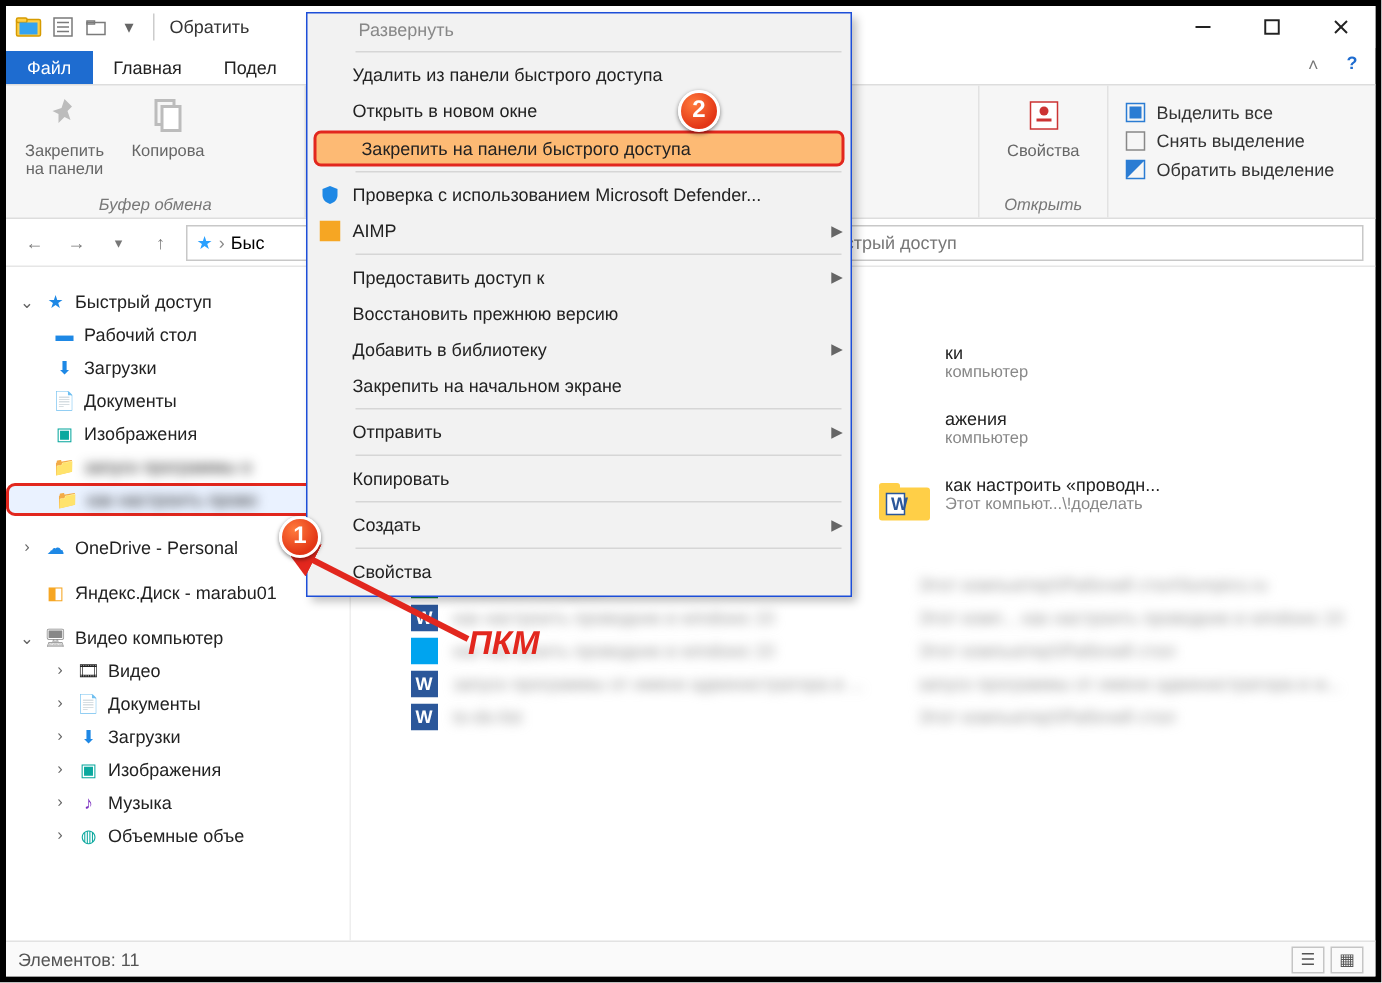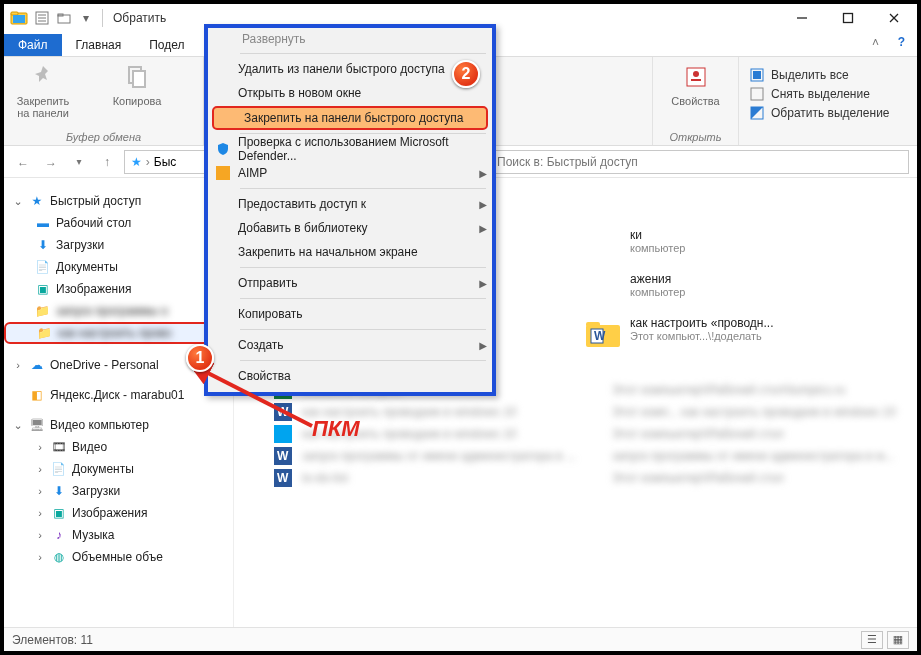--- a/index.html
+++ b/index.html
@@ -19,21 +19,21 @@
   
   .tabstrip { height: 24px; display: flex; align-items: flex-end; position: relative; }
   .tab { padding: 4px 14px; font-size: 12px; color: #222; }
   .tab.file { background: #1e6cd0; color: #fff; }
   .help { position: absolute; right: 12px; top: 3px; color: #1e6cd0; font-weight: bold; }
   .ribcollapse { position: absolute; right: 38px; top: 4px; color: #777; }
 
   
   .ribbon { height: 90px; border-top: 1px solid #ddd; border-bottom: 1px solid #ddd; background: #f6f6f6; display: flex; }
   .rgroup { padding: 4px 10px 0 10px; border-right: 1px solid #e2e2e2; display: flex; flex-direction: column; }
-  .rbtns { display: flex; gap: 36px; flex: 1; align-items: flex-start; }
+  .rbtns { display: flex; gap: 11px; flex: 1; align-items: flex-start; }
   .rbtn-big { width: 58px; display: flex; flex-direction: column; align-items: center; text-align: center; gap: 2px; color: #666; }
   .rbtn-big .ico { width: 32px; height: 32px; display: flex; align-items: center; justify-content: center; font-size: 22px; }
   .rbtn-big .lbl { font-size: 11px; line-height: 12px; }
   .rgroup-label { text-align: center; font-size: 11px; color: #777; padding-bottom: 2px; font-style: italic; }
   .rsmall { display: flex; align-items: center; gap: 6px; font-size: 12px; color: #333; }
   .rsmall .ico { width: 16px; height: 16px; display: inline-flex; align-items: center; justify-content: center; }
   .rlist { display: flex; flex-direction: column; gap: 3px; padding-top: 6px; }
 
   
   .addrbar { height: 32px; display: flex; align-items: center; padding: 4px 8px; gap: 6px; border-bottom: 1px solid #e6e6e6; }
@@ -61,21 +61,21 @@
   .folder-tile .ftxt .name { font-size: 12px; color: #222; }
   .folder-tile .ftxt .sub { font-size: 11px; color: #888; }
 
   .file-row { display: flex; align-items: center; gap: 10px; margin: 4px 0 4px 22px; }
   .file-row .fic { width: 18px; height: 18px; }
   .file-row .fname { width: 300px; color: #777; }
   .file-row .fpath { color: #999; }
   .file-row .blur { color: #999; }
 
   
-  .ctx { position: absolute; top: 20px; left: 200px; width: 292px; background: #f2f2f2; border: 4px solid #1d4ed8; box-shadow: 3px 3px 6px rgba(0,0,0,.25); z-index: 50; }
+  .ctx { position: absolute; top: 4px; left: 200px; width: 364px; background: #f2f2f2; border: 1px solid #1d4ed8; box-shadow: 3px 3px 6px rgba(0,0,0,.25); z-index: 50; }
   .ctx-top { color: #888; padding: 4px 0 4px 34px; font-size: 12px; }
   .ctx-sep { height: 1px; background: #d6d6d6; margin: 3px 6px 3px 32px; }
   .ctx-item { display: flex; align-items: center; height: 24px; color: #222; position: relative; }
   .ctx-ico { width: 30px; display: flex; align-items: center; justify-content: center; }
   .ctx-label { flex: 1; font-size: 12px; }
   .ctx-arrow { width: 18px; text-align: center; color: #666; font-size: 10px; }
   .ctx-hi { border: 2px solid #e2271e; border-radius: 5px; background: #fdba74; margin: 1px 4px; }
 
   
   .badge { position: absolute; width: 28px; height: 28px; border-radius: 50%; background: radial-gradient(circle at 35% 30%, #ff7a3c, #e33616 70%); border: 2px solid #fff; box-shadow: 0 1px 3px rgba(0,0,0,.5); color: #fff; font-weight: bold; font-size: 16px; display: flex; align-items: center; justify-content: center; z-index: 90; }
@@ -454,20 +454,24 @@
         <span class="ctx-arrow">▶</span>
       </div>
     <div class="ctx-sep"></div>
     <div class="ctx-item">
         <span class="ctx-ico"></span>
         <span class="ctx-label">Предоставить доступ к</span>
         <span class="ctx-arrow">▶</span>
       </div>
     <div class="ctx-item">
         <span class="ctx-ico"></span>
+        <span class="ctx-label">Восстановить прежнюю версию</span>
+      </div>
+    <div class="ctx-item">
+        <span class="ctx-ico"></span>
         <span class="ctx-label">Добавить в библиотеку</span>
         <span class="ctx-arrow">▶</span>
       </div>
     <div class="ctx-item">
         <span class="ctx-ico"></span>
         <span class="ctx-label">Закрепить на начальном экране</span>
       </div>
     <div class="ctx-sep"></div>
     <div class="ctx-item">
         <span class="ctx-ico"></span>

